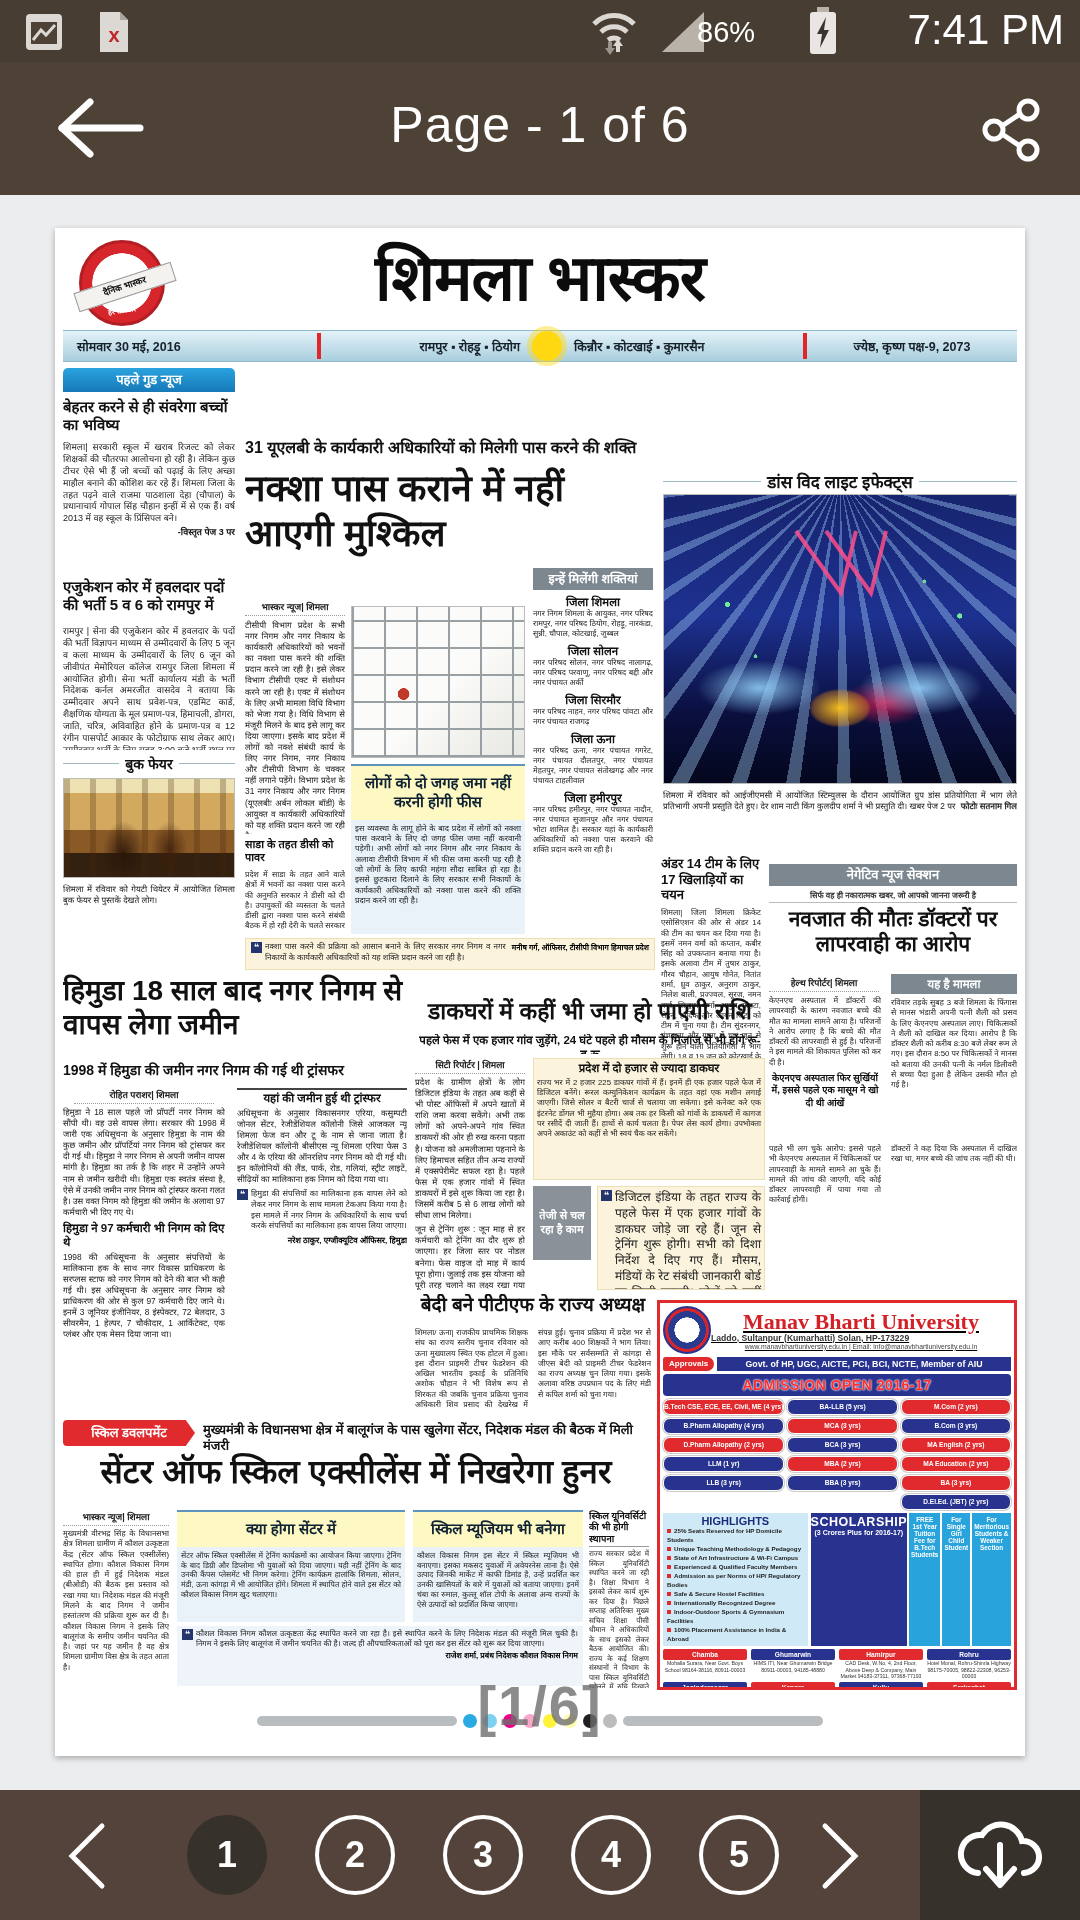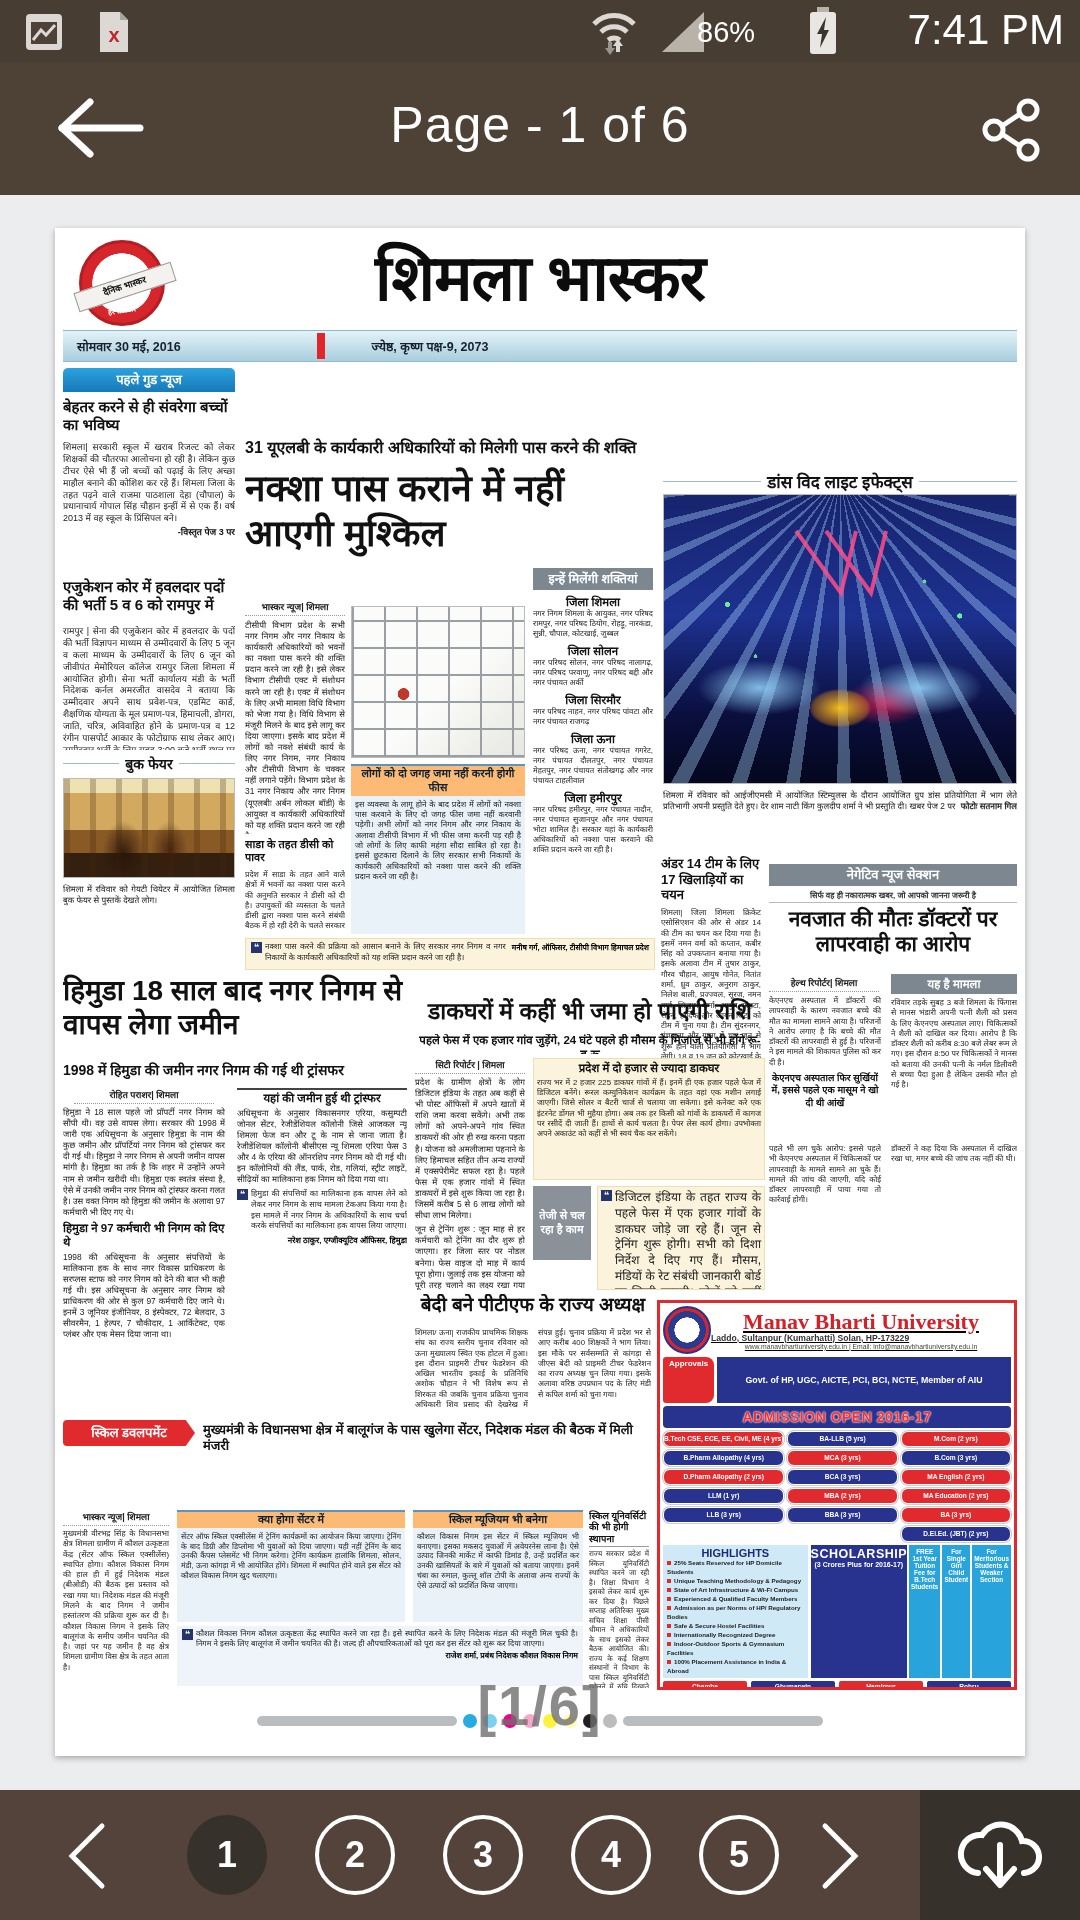--- a/index.html
+++ b/index.html
@@ -69,39 +69,39 @@
     linear-gradient(135deg,#fbfbf9 0 55%,#e6e6e2 100%);}
 
   .caption{font-size:8.4px;line-height:1.3;color:#222;text-align:justify;}
   .credit{font-weight:800;}
 
   .district{margin-bottom:4px;}
   .district .dname{font-size:11.5px;font-weight:800;text-align:center;color:#111;}
   .district .dbody{font-size:7.8px;line-height:1.28;color:#222;text-align:justify;}
 
   .infobox{background:#e9f2f9;border-top:2px solid #5d93bd;}
-  .infobox .ib-title{font-size:11px;font-weight:800;text-align:center;color:#0f2233;padding:1px 4px;background:#fdba74;line-height:1.25;}
+  .infobox .ib-title{font-size:15px;font-weight:800;text-align:center;color:#0f2233;padding:8px 4px;background:#fef9c3;line-height:1.25;}
   .infobox .ib-body{padding:4px;font-size:8px;line-height:1.3;color:#222;text-align:justify;}
 
   .pull{font-size:9.5px;font-weight:800;color:#111;line-height:1.3;margin-top:4px;text-align:center;}
 
   .progress{background:#8a9198;color:#fff;font-weight:800;font-size:11px;text-align:center;display:flex;align-items:center;justify-content:center;line-height:1.25;}
 
   .redtag{background:#e02a2e;color:#fff;font-weight:800;text-align:center;clip-path:polygon(0 0,93% 0,100% 50%,93% 100%,0 100%);border-radius:4px;}
 
   
   .ad{position:absolute;left:602px;top:1072px;width:360px;height:390px;border:3px solid #e02a2e;box-sizing:border-box;background:#fff;display:flex;flex-direction:column;padding:3px;gap:3px;overflow:hidden;}
   .ad-head{display:flex;align-items:center;text-decoration:underline;}
   .ad-logo{width:44px;height:44px;border-radius:50%;background:radial-gradient(circle,#fff 0 40%,#2a3a8f 41% 60%,#d6252b 61%);border:2px solid #28338f;flex:0 0 auto;}
   .ad-title{font-family:"Liberation Serif","DejaVu Serif",serif;color:#d42027;font-size:22px;font-weight:700;text-align:center;line-height:1;}
   .ad-addr{font-size:8.6px;font-weight:700;color:#333;text-align:left;}
   .ad-web{font-size:6.8px;color:#444;text-align:center;}
   .ad-approv{display:flex;align-items:stretch;gap:3px;}
   .ad-approv .lab{background:#e02a2e;color:#fff;font-size:8px;font-weight:800;padding:2px 6px;border-radius:3px 8px 8px 3px;}
-  .ad-approv .bar{flex:1;background:#28338f;color:#fff;font-size:8.8px;font-weight:700;text-align:center;padding:18px 0;}
+  .ad-approv .bar{flex:1;background:#28338f;color:#fff;font-size:8.8px;font-weight:700;text-align:center;padding:2px 0;}
   .ad-admission{background:#28338f;text-align:center;padding:2px 0;border-radius:4px;}
   .ad-admission span{color:#ff2d2d;font-weight:800;font-size:14px;letter-spacing:.5px;text-shadow:0 0 2px #fff,0 0 2px #fff;}
   .courses{display:flex;gap:3px;}
   .ccol{flex:1;display:flex;flex-direction:column;gap:3px;}
   .pill{height:14px;line-height:14px;border-radius:7px;color:#fff;font-size:6.6px;font-weight:700;text-align:center;white-space:nowrap;overflow:hidden;border:1px solid #fff;box-shadow:0 0 0 1px #ccc;}
   .pr{background:#e02a2e;} .pb{background:#28338f;}
   .ad-mid{display:flex;gap:3px;}
   .hl{flex:1.25;background:#cfe9f6;padding:2px 4px;}
   .hl-title{text-align:center;color:#1b2a7a;font-weight:800;font-size:11px;}
   .hl-item{font-size:6.2px;font-weight:700;color:#222;line-height:1.45;}
@@ -185,20 +185,25 @@
         <div class="logo-circle">
           <div class="logo-band">दैनिक भास्कर</div>
           <div class="logo-sub">हर सोमवार</div>
         </div>
       </div>
       <div class="abs masthead-title clip" style="left:130px;top:2px;width:710px;height:98px">शिमला भास्कर</div>
 
       <div class="abs dateline" style="left:8px;top:102px;width:954px;height:30px">
         <div class="cell" style="width:240px;padding-left:14px">सोमवार 30 मई, 2016</div>
         <div class="dl-sep"></div>
+        <div class="cell" style="flex:1;justify-content:center">
+          <span>रामपुर ▪ रोहड़ू ▪ ठियोग</span>
+          <span class="sun"></span>
+          <span>किन्नौर ▪ कोटखाई ▪ कुमारसैन</span>
+        </div>
         <div class="dl-sep"></div>
         <div class="cell" style="width:210px;justify-content:center">ज्येष्ठ, कृष्ण पक्ष-9, 2073</div>
       </div>
 
       <div class="abs bluetag" style="left:8px;top:140px;width:172px;height:24px;font-size:13px;line-height:24px">पहले गुड न्यूज</div>
       <div class="abs hd clip" style="left:8px;top:170px;width:172px;height:42px;font-size:15px">बेहतर करने से ही संवरेगा बच्चों का भविष्य</div>
       <div class="abs clip" style="left:8px;top:214px;width:172px;height:132px">
         <p class="bd" style="margin:0;font-size:9px">शिमला| सरकारी स्कूल में खराब रिजल्ट को लेकर शिक्षकों की चौतरफा आलोचना हो रही है। लेकिन कुछ टीचर ऐसे भी हैं जो बच्चों को पढ़ाई के लिए अच्छा माहौल बनाने की कोशिश कर रहे हैं। शिमला जिला के तहत पढ़ने वाले राजमा पाठशाला देहा (चौपाल) के प्रधानाचार्य गोपाल सिंह चौहान इन्हीं में से एक हैं। वर्ष 2013 में वह स्कूल के प्रिंसिपल बने।</p>
         <div style="font-size:9px;font-weight:800;text-align:right;color:#111">-विस्तृत पेज 3 पर</div>
       </div>
@@ -323,20 +328,21 @@
           <span class="bd" style="font-size:12px">डिजिटल इंडिया के तहत राज्य के पहले फेस में एक हजार गांवों के डाकघर जोड़े जा रहे हैं। जून से ट्रेनिंग शुरू होगी। सभी को दिशा निर्देश दे दिए गए हैं। मौसम, मंडियों के रेट संबंधी जानकारी बोर्ड पर लिखी जाएगी। लोगों को कहीं से भी राशि जमा करवाने की सुविधा रहेगी। दूसरे फेस में अगले एक हजार पोस्ट ऑफिस जोड़े जाएंगे।</span>
         </div>
         <div style="font-size:7.4px;font-weight:800;margin-top:2px">एके सूरी, चीफ पोस्ट मास्टर हिमाचल</div>
       </div>
 
       <div class="abs hd clip" style="left:360px;top:1066px;width:236px;height:30px;font-size:19px;font-weight:900;text-align:center">बेदी बने पीटीएफ के राज्य अध्यक्ष</div>
       <p class="abs bd clip" style="left:360px;top:1100px;width:236px;height:84px;margin:0;font-size:7.8px;column-count:2;column-gap:10px">शिमला/ ऊना| राजकीय प्राथमिक शिक्षक संघ का राज्य स्तरीय चुनाव रविवार को ऊना मुख्यालय स्थित एक होटल में हुआ। इस दौरान प्राइमरी टीचर फेडरेशन की अखिल भारतीय इकाई के प्रतिनिधि अशोक चौहान ने भी विशेष रूप से शिरकत की जबकि चुनाव प्रक्रिया चुनाव अधिकारी शिव प्रसाद की देखरेख में संपन्न हुई। चुनाव प्रक्रिया में प्रदेश भर से आए करीब 400 शिक्षकों ने भाग लिया। इस मौके पर सर्वसम्मति से कांगड़ा से जीएस बेदी को प्राइमरी टीचर फेडरेशन का राज्य अध्यक्ष चुन लिया गया। इसके अलावा वरिष्ठ उपप्रधान पद के लिए मंडी से कपिल शर्मा को चुना गया।</p>
 
       <div class="abs redtag" style="left:8px;top:1192px;width:132px;height:26px;font-size:13px;line-height:26px">स्किल डवलपमेंट</div>
       <div class="abs hd clip" style="left:148px;top:1194px;width:446px;height:28px;font-size:13px">मुख्यमंत्री के विधानसभा क्षेत्र में बालूगंज के पास खुलेगा सेंटर, निदेशक मंडल की बैठक में मिली मंजूरी</div>
+      <div class="abs hd clip" style="left:8px;top:1224px;width:586px;height:48px;font-size:33px;font-weight:900;text-align:center">सेंटर ऑफ स्किल एक्सीलेंस में निखरेगा हुनर</div>
       <div class="abs clip" style="left:8px;top:1282px;width:106px;height:178px">
         <div class="byline" style="margin-bottom:3px">भास्कर न्यूज| शिमला</div>
         <p class="bd" style="margin:0;font-size:7.8px">मुख्यमंत्री वीरभद्र सिंह के विधानसभा क्षेत्र शिमला ग्रामीण में कौशल उत्कृष्टता केंद्र (सेंटर ऑफ स्किल एक्सीलेंस) स्थापित होगा। कौशल विकास निगम की हाल ही में हुई निदेशक मंडल (बीओडी) की बैठक इस प्रस्ताव को रखा गया था। निदेशक मंडल की मंजूरी मिलने के बाद निगम ने जमीन हस्तांतरण की प्रक्रिया शुरू कर दी है। कौशल विकास निगम ने इसके लिए बालूगंज के समीप जमीन चयनित की है। जहां पर यह जमीन है वह क्षेत्र शिमला ग्रामीण विस क्षेत्र के तहत आता है।</p>
       </div>
       <div class="abs infobox clip" style="left:122px;top:1282px;width:228px;height:110px">
         <div class="ib-title">क्या होगा सेंटर में</div>
         <div class="ib-body" style="font-size:7.6px">सेंटर ऑफ स्किल एक्सीलेंस में ट्रेनिंग कार्यक्रमों का आयोजन किया जाएगा। ट्रेनिंग के बाद डिग्री और डिप्लोमा भी युवाओं को दिया जाएगा। यही नहीं ट्रेनिंग के बाद उनकी कैंपस प्लेसमेंट भी निगम करेगा। ट्रेनिंग कार्यक्रम हालांकि शिमला, सोलन, मंडी, ऊना कांगड़ा में भी आयोजित होंगे। शिमला में स्थापित होने वाले इस सेंटर को कौशल विकास निगम खुद चलाएगा।</div>
       </div>
       <div class="abs infobox clip" style="left:358px;top:1282px;width:170px;height:110px">
         <div class="ib-title">स्किल म्यूजियम भी बनेगा</div>

